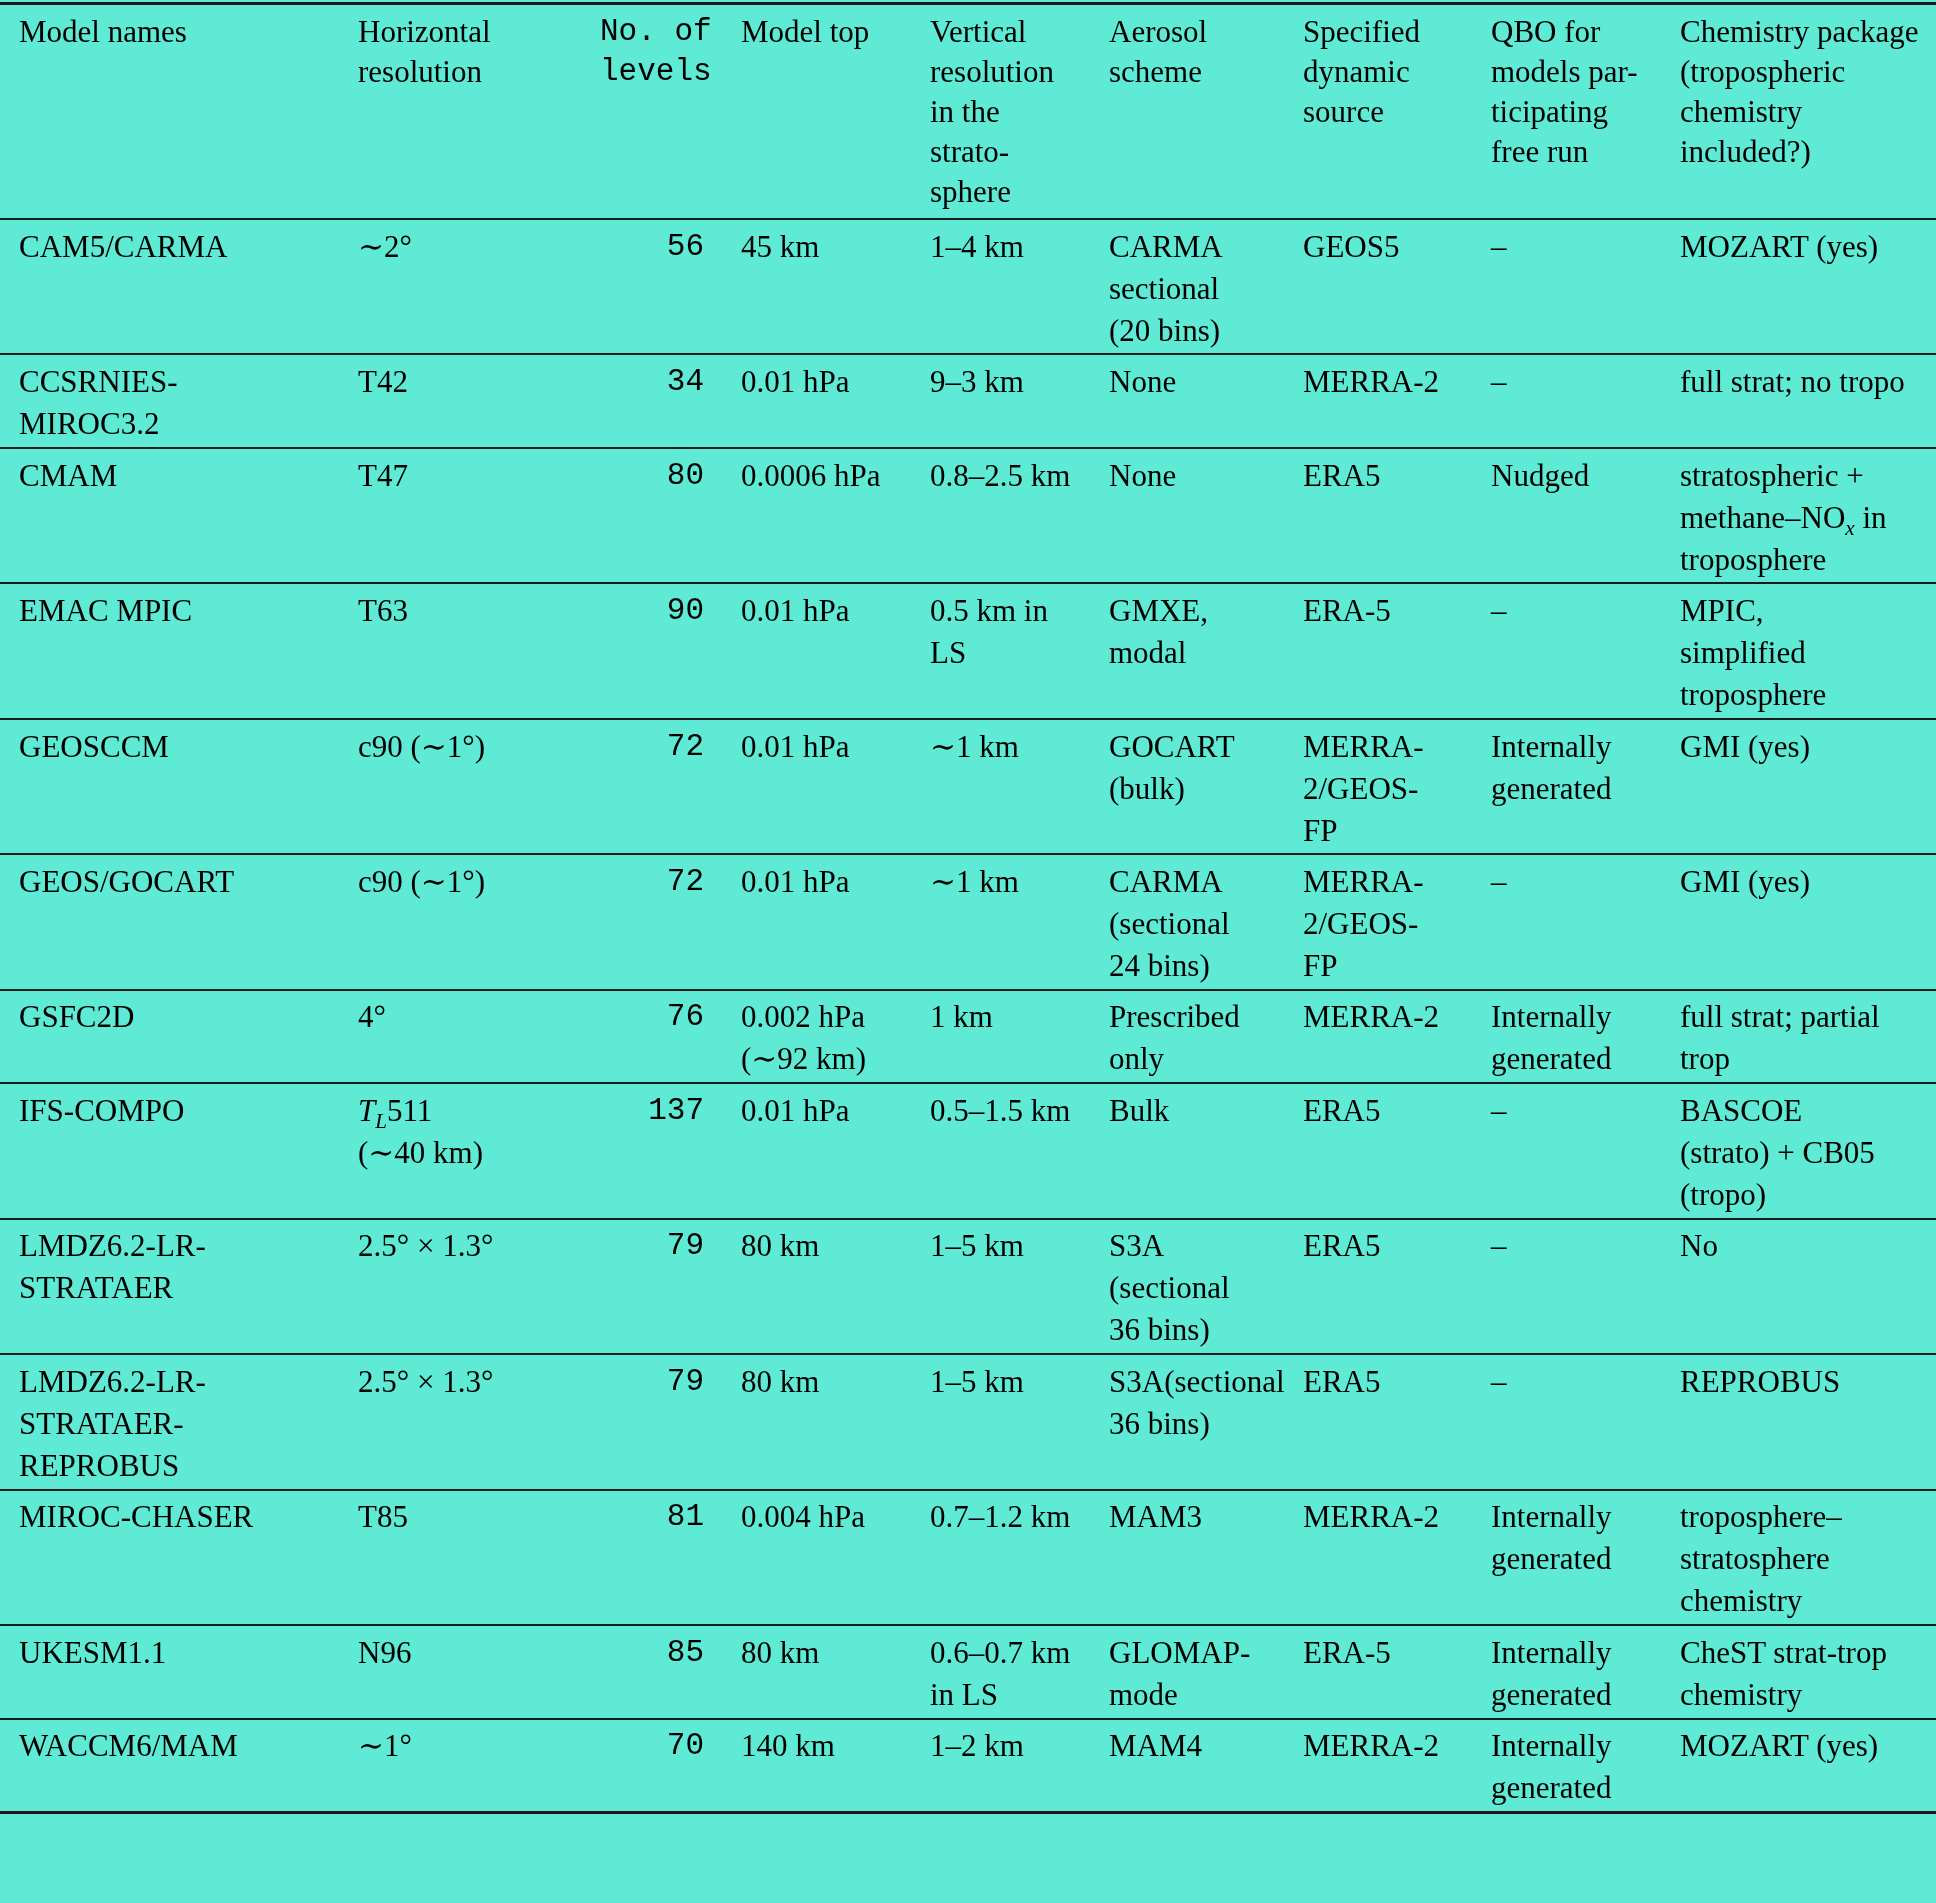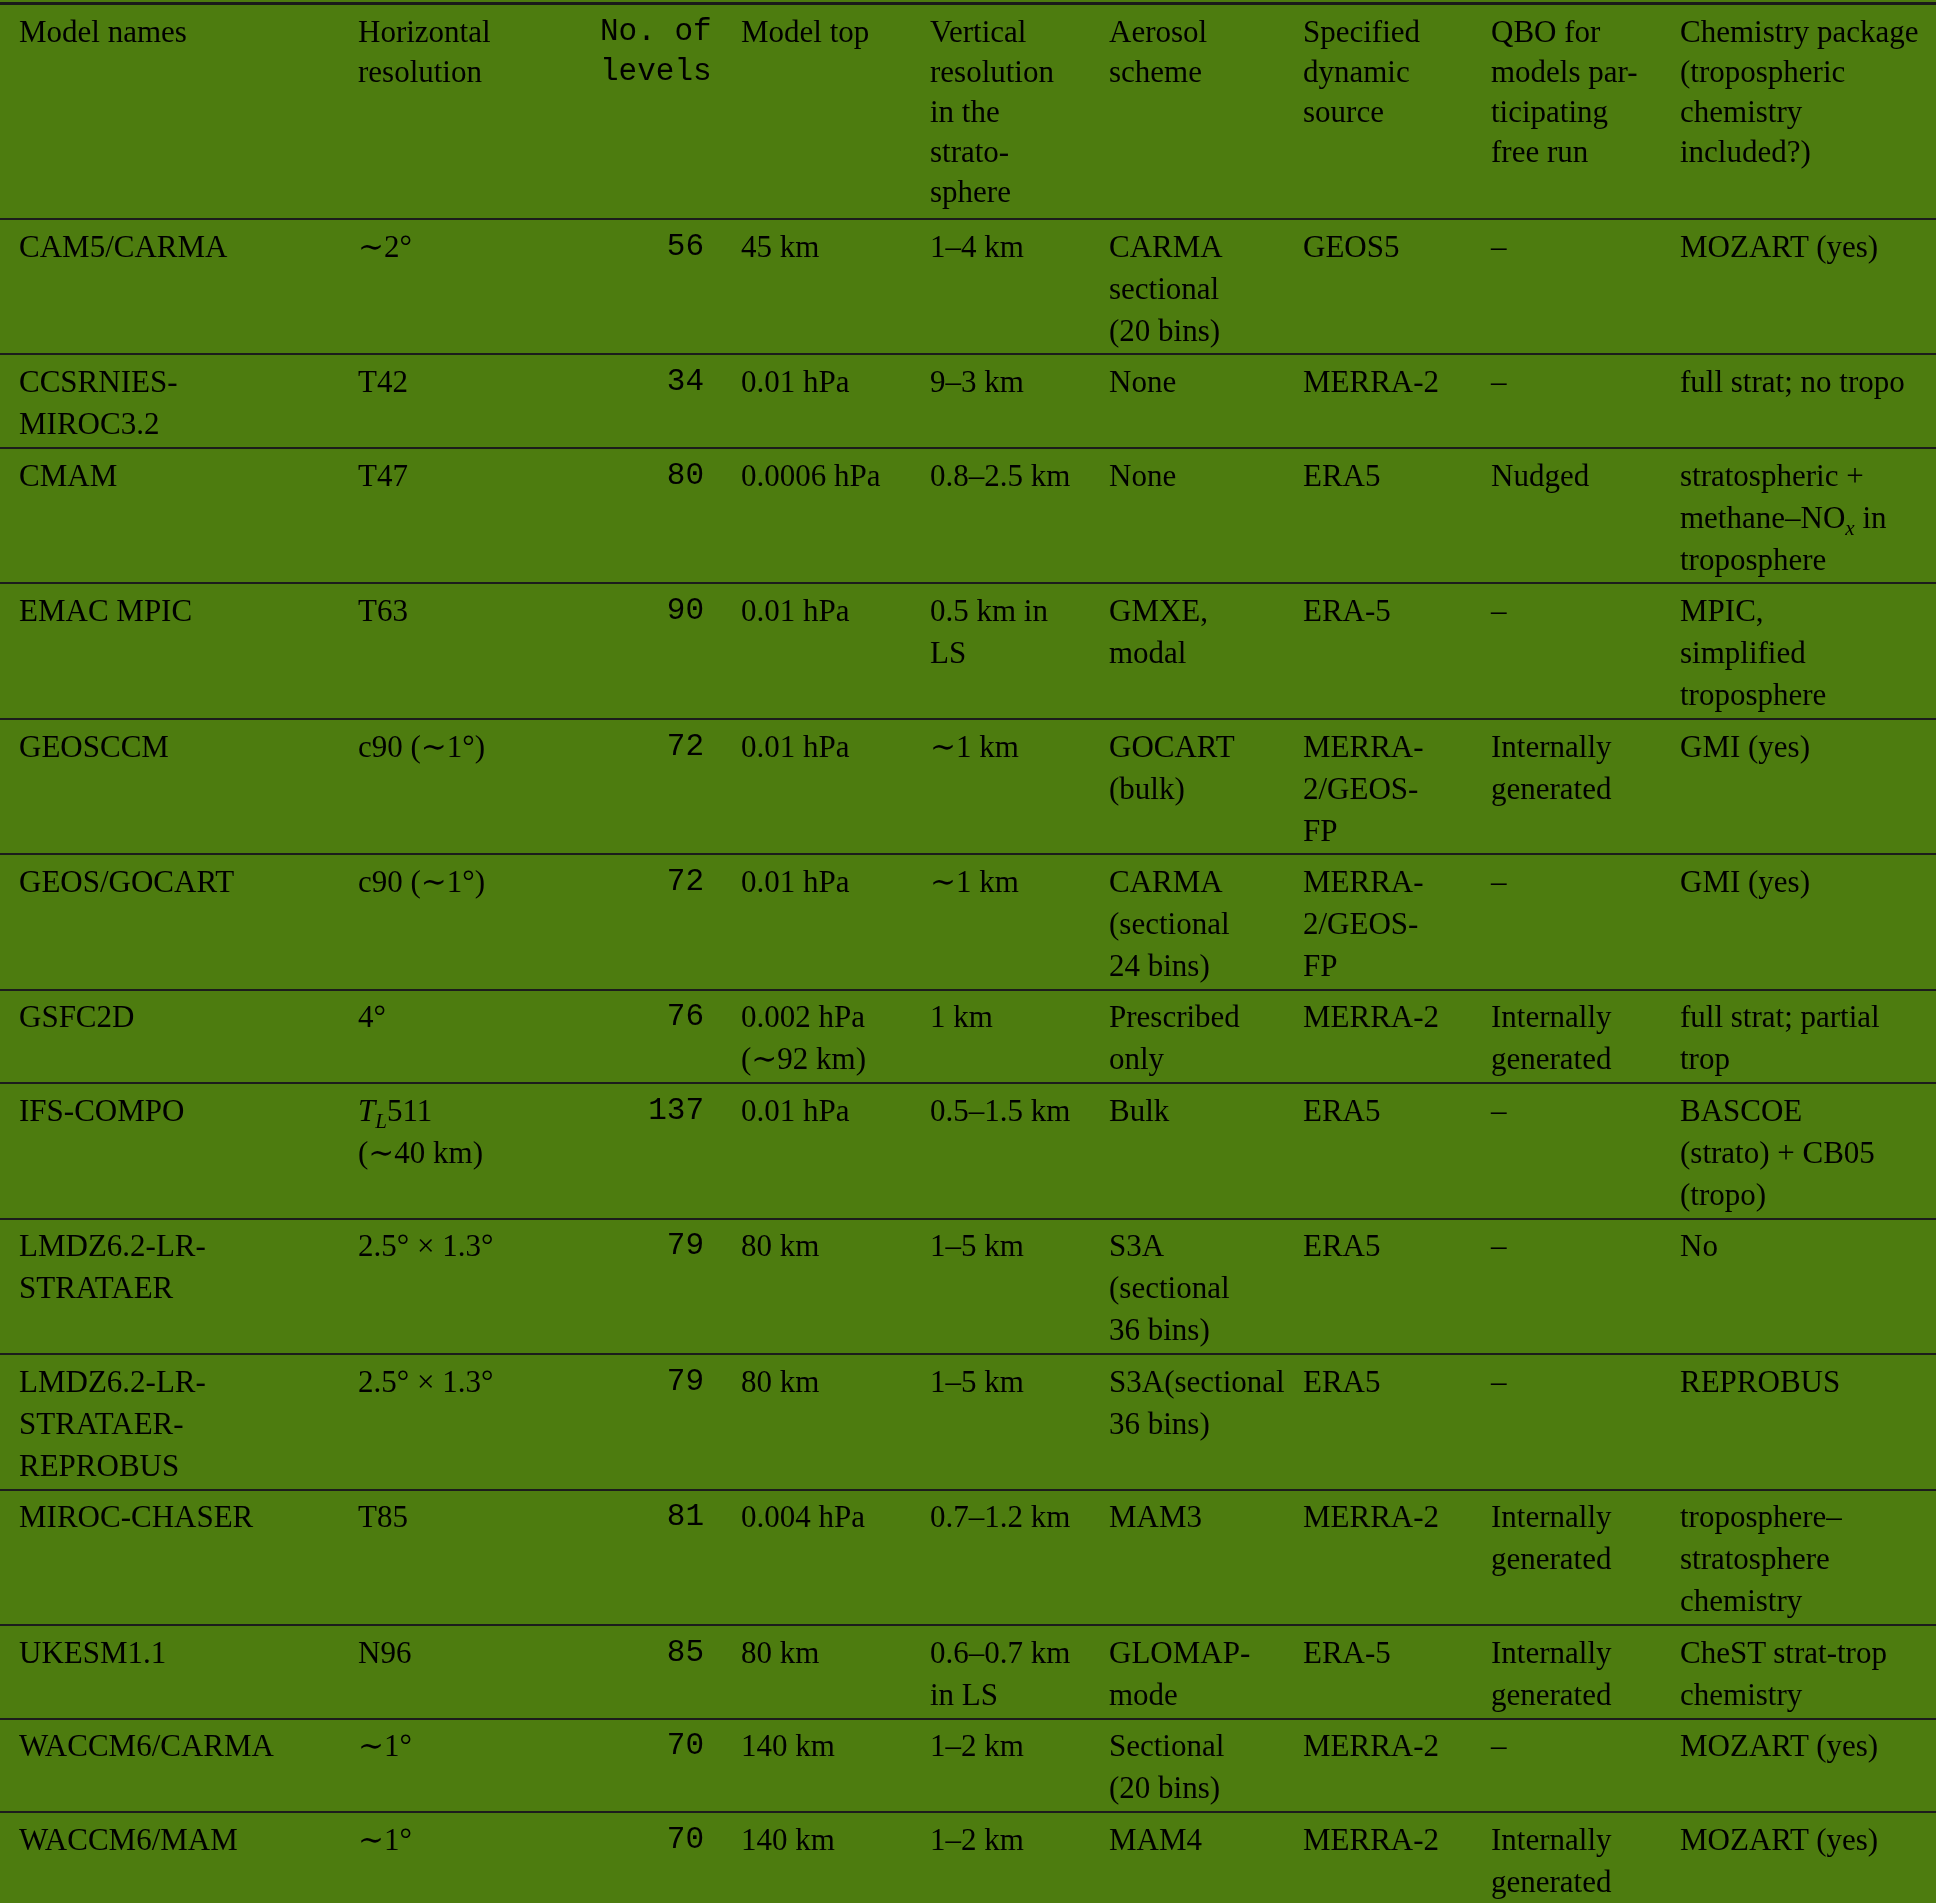--- a/index.html
+++ b/index.html
@@ -3,21 +3,21 @@
 <meta charset="utf-8">
 <style>
   html, body {
     margin: 0;
     padding: 0;
     background: #ffffff;
   }
   .page {
     width: 1937px;
     height: 1904px;
-    background: #4d7c0f;
+    background: #5eead4;
     color: #000000;
     font-family: "Liberation Serif", "DejaVu Serif", serif;
     font-size: 31px;
     line-height: 42px;
     overflow: hidden;
     box-sizing: border-box;
     padding-top: 1.9px;
   }
   table.models {
     width: 1937px;
@@ -272,32 +272,20 @@
 in LS</td>
         <td>GLOMAP-
 mode</td>
         <td>ERA-5</td>
         <td>Internally
 generated</td>
         <td class="last">CheST strat-trop
 chemistry</td>
       </tr>
       <tr>
-        <td class="first">WACCM6/CARMA</td>
-        <td>∼1°</td>
-        <td class="num">70</td>
-        <td>140 km</td>
-        <td>1–2 km</td>
-        <td>Sectional
-(20 bins)</td>
-        <td>MERRA-2</td>
-        <td>–</td>
-        <td class="last">MOZART (yes)</td>
-      </tr>
-      <tr>
         <td class="first">WACCM6/MAM</td>
         <td>∼1°</td>
         <td class="num">70</td>
         <td>140 km</td>
         <td>1–2 km</td>
         <td>MAM4</td>
         <td>MERRA-2</td>
         <td>Internally
 generated</td>
         <td class="last">MOZART (yes)</td>

